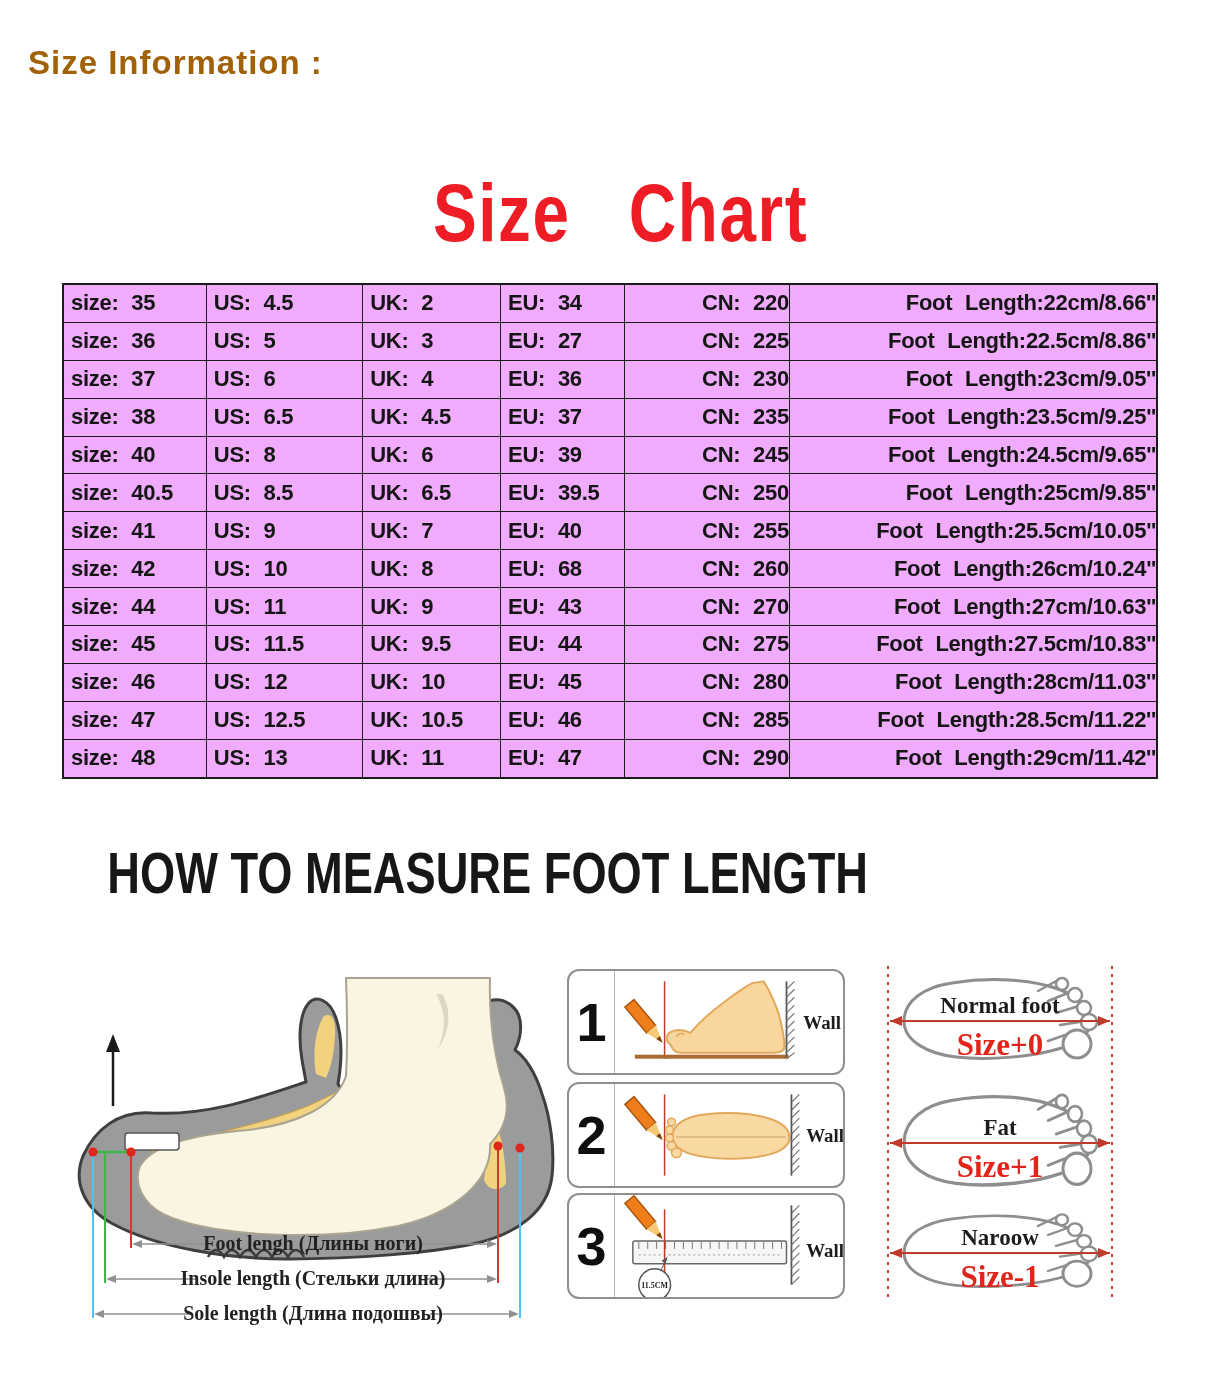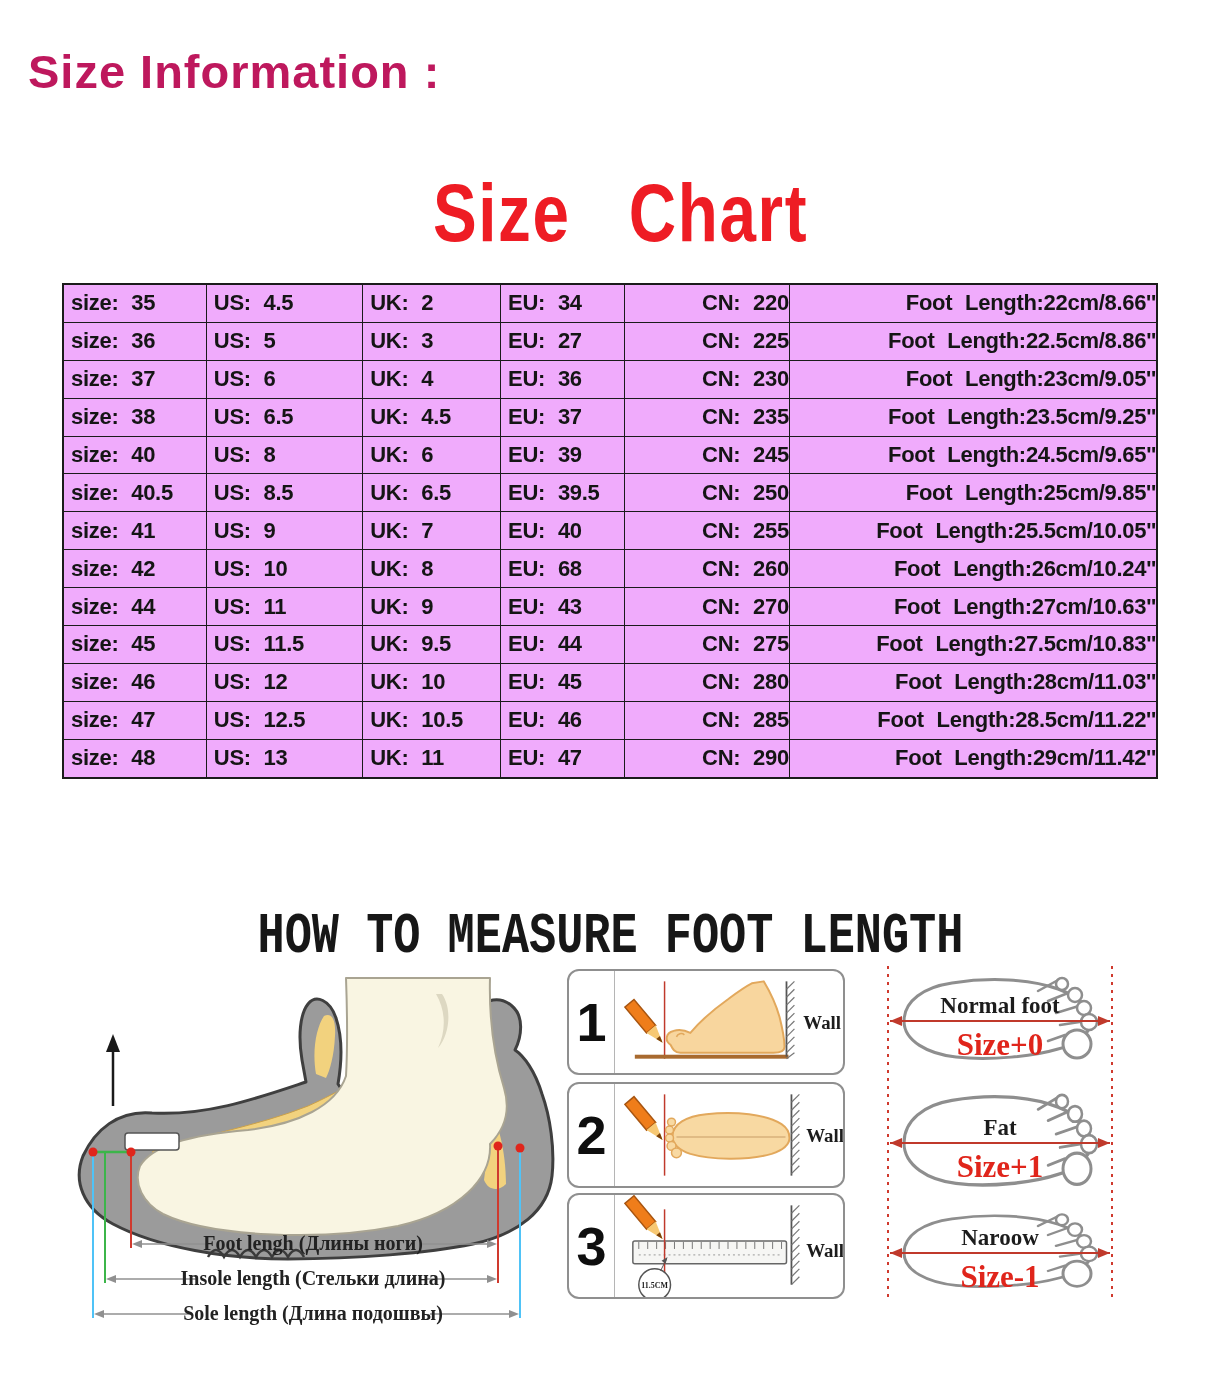--- a/index.html
+++ b/index.html
@@ -3,41 +3,41 @@
 <meta charset="utf-8">
 <style>
   html,body{margin:0;padding:0;}
   body{
     width:1220px;height:1390px;background:#ffffff;position:relative;overflow:hidden;
     font-family:"Liberation Sans",sans-serif;
   }
   .abs{position:absolute;}
   
   #page-title{
-    left:28px;top:44px;font-size:47px;font-weight:600;color:#be185d;letter-spacing:1px;
+    left:28px;top:44px;font-size:33px;font-weight:600;color:#a16207;letter-spacing:1px;
   }
   #chart-title-wrap{left:0;top:172px;width:100%;text-align:center;margin-left:10px;}
   #chart-title{
     display:inline-block;font-size:82px;font-weight:800;color:#ee1c24;line-height:1;
     transform:scaleX(0.80);letter-spacing:2px;word-spacing:48px;white-space:nowrap;
   }
   
   #size-table{
     position:absolute;left:62px;top:283px;width:1096px;
     border-collapse:collapse;table-layout:fixed;background:#f0abfc;
     border:2px solid #1b1b1b;
   }
   #size-table td{
     border:1.5px solid #1b1b1b;height:36.9px;overflow:hidden;
     font-size:22px;font-weight:700;color:#151515;letter-spacing:-0.3px;word-spacing:7px;
     padding:0 0 0 7px;white-space:nowrap;
   }
   #size-table td.c4,#size-table td.c5{text-align:right;padding:0;}
   
-  #measure-title-wrap{left:0;top:908px;width:100%;text-align:center;font-family:Liberation Mono, monospace;}
+  #measure-title-wrap{left:0;top:844px;width:100%;text-align:left;}
   #measure-title{
     display:inline-block;font-size:58px;font-weight:900;color:#171717;line-height:1;
     transform:scaleX(0.78);letter-spacing:0;white-space:nowrap;
   }
   #bottom{left:0;top:952px;width:1220px;height:438px;}
   #shoe-svg{position:absolute;left:58px;top:4px;}
   #feet-svg{position:absolute;left:862px;top:6px;}
   .step-panel{
     position:absolute;left:567px;width:278px;height:106px;background:#fff;
     border:2px solid #8f8f8f;border-radius:12px;display:flex;box-sizing:border-box;

